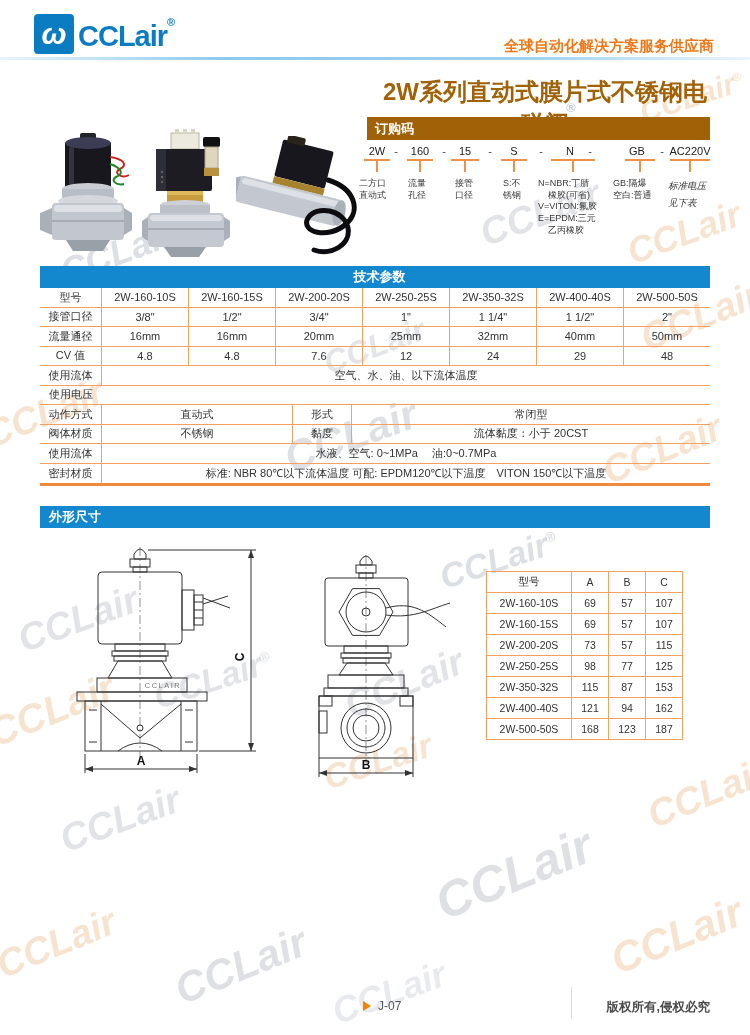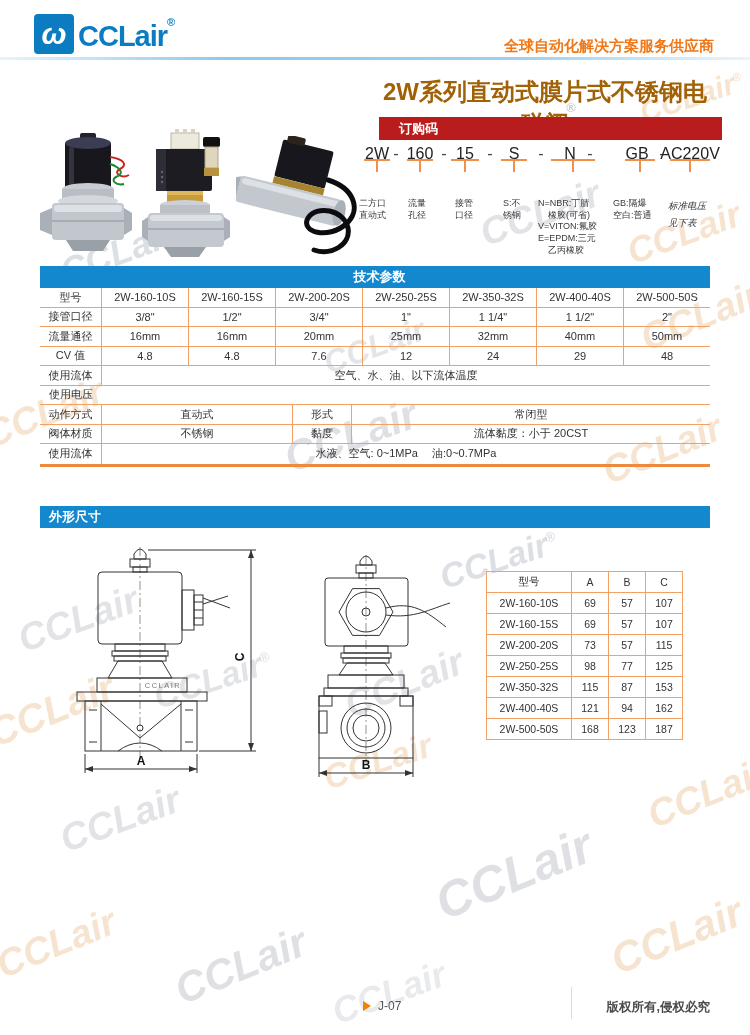--- a/index.html
+++ b/index.html
@@ -15,28 +15,28 @@
   .slogan{position:absolute;right:36px;top:37px;font-size:15px;font-weight:bold;color:#f07818;}
   .header-rule{position:absolute;left:0;top:57px;width:750px;height:3px;
                background:linear-gradient(to right,#e8f4fb,#8ec9ec 30%,#9fd0ee 70%,#eaf5fc);}
   .doc-title{position:absolute;left:380px;top:76px;width:330px;text-align:center;
              font-size:24px;font-weight:bold;color:#a16207;}
   
   .secbar{position:absolute;background:#1488ce;color:#fff;font-size:13px;font-weight:bold;
           line-height:22px;padding-left:9px;box-sizing:border-box;}
   
   .order{position:absolute;left:363px;top:117px;width:343px;height:150px;}
-  .order-bar{position:absolute;left:16px;top:0;width:343px;height:23px;background:#b91c1c;
-             color:#fff;font-weight:bold;font-size:13px;line-height:23px;padding-left:20px;box-sizing:border-box;}
-  .oc-code,.oc-dash{position:absolute;top:28px;transform:translateX(-50%);font-size:16px;color:#222;white-space:nowrap;text-align:right;}
+  .order-bar{position:absolute;left:4px;top:0;width:343px;height:23px;background:#a16207;
+             color:#fff;font-weight:bold;font-size:13px;line-height:23px;padding-left:8px;box-sizing:border-box;}
+  .oc-code,.oc-dash{position:absolute;top:28px;transform:translateX(-50%);font-size:11px;color:#222;white-space:nowrap;text-align:right;}
   .oc-dash{color:#444;}
   .oc-marker{position:absolute;top:42px;height:2px;background:#f0914a;transform:translateX(-50%);}
   .oc-marker::after{content:"";position:absolute;left:50%;top:0;width:2px;height:13px;
                     background:#f0914a;transform:translateX(-50%);}
-  .oc-desc{position:absolute;top:61px;font-size:9px;line-height:1.3;color:#3a3a3a;white-space:pre;margin-top:20px;}
+  .oc-desc{position:absolute;top:61px;font-size:9px;line-height:1.3;color:#3a3a3a;white-space:pre;}
   .oc-desc.wide{font-size:9.5px;line-height:1.75;}
   
   .tech-grid{position:absolute;left:40px;top:288px;width:670px;border-bottom:3px solid #ee8a3e;}
   .t-row{display:flex;height:19.5px;border-bottom:1px solid #f2a163;box-sizing:border-box;}
   .t-row:last-child{border-bottom:none;}
   .t-cell{display:flex;align-items:center;justify-content:center;font-size:11px;color:#333;
           border-right:1px solid #f2a163;box-sizing:border-box;white-space:nowrap;}
   .t-cell:last-child{border-right:none;}
   .t-lbl{width:62px;flex:none;}
   .t-c{flex:1;}
@@ -254,20 +254,24 @@
     <div class="t-row">
       <div class="t-cell t-lbl">阀体材质</div>
       <div class="t-cell t-w2">不锈钢</div>
       <div class="t-cell t-mid">黏度</div>
       <div class="t-cell t-c">流体黏度：小于 20CST</div>
     </div>
     <div class="t-row">
       <div class="t-cell t-lbl">使用流体</div>
       <div class="t-cell t-c">水液、空气: 0~1MPa　 油:0~0.7MPa</div>
     </div>
+    <div class="t-row">
+      <div class="t-cell t-lbl">密封材质</div>
+      <div class="t-cell t-c">标准: NBR 80℃以下流体温度 可配: EPDM120℃以下温度　VITON 150℃以下温度</div>
+    </div>
   </div>
 
   <div class="secbar" style="left:40px;top:506px;width:670px;height:22px;">外形尺寸</div>
 
   <svg class="dw" style="left:58px;top:542px;" width="205" height="240" viewBox="0 0 205 240">
     <line class="cl" x1="82" y1="5" x2="82" y2="218"></line>
     <path class="dr" d="M76 12 q6 -10 12 0 l0 5 h-12 z"></path>
     <rect class="dr" x="72" y="17" width="20" height="8"></rect>
     <rect class="dr" x="75" y="25" width="14" height="5"></rect>
     <rect class="dr" x="40" y="30" width="84" height="72" rx="4"></rect>

